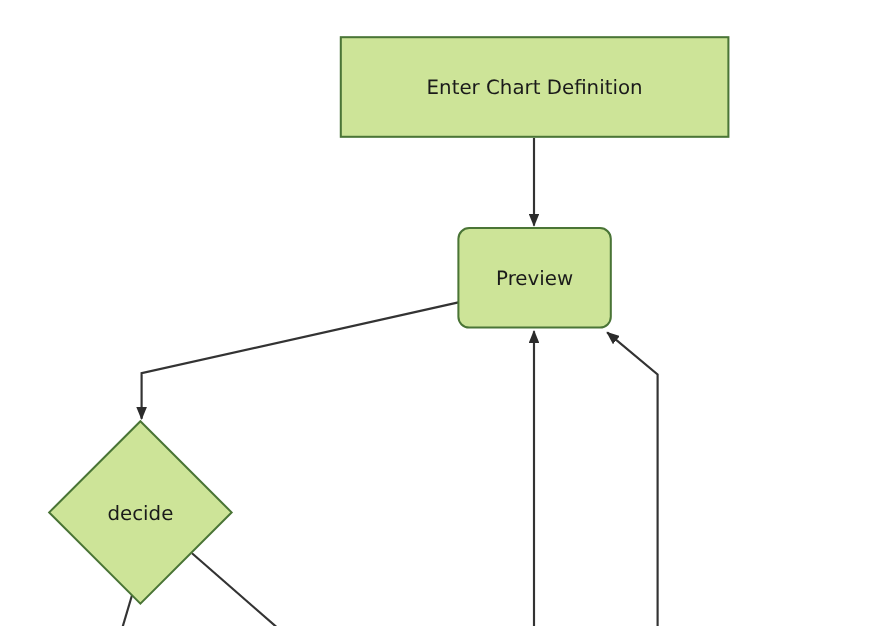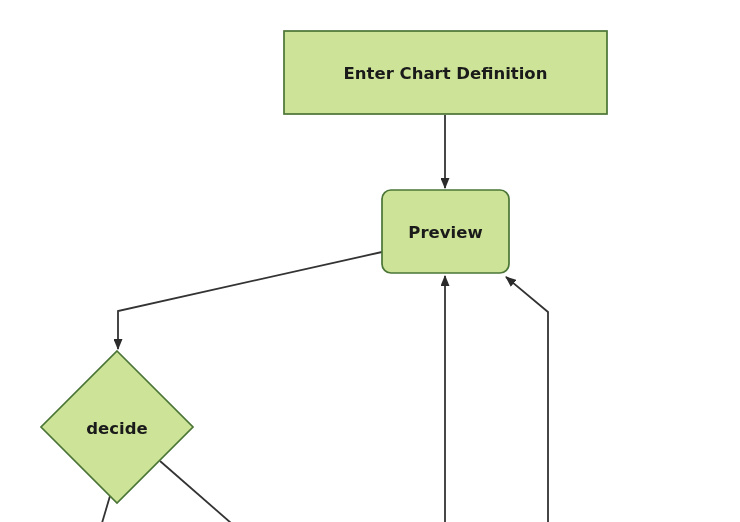--- a/index.html
+++ b/index.html
@@ -7,21 +7,20 @@
     padding: 0;
     background: #ffffff;
     width: 740px;
     height: 522px;
     overflow: hidden;
   }
   .canvas-wrap {
     width: 740px;
     height: 522px;
     position: relative;
-    font-weight: bold;
   }
   svg { display: block; }
   .edge {
     fill: none;
     stroke: #333333;
     stroke-width: 1.8px;
   }
   .node-shape {
     stroke-width: 1.7px;
   }

